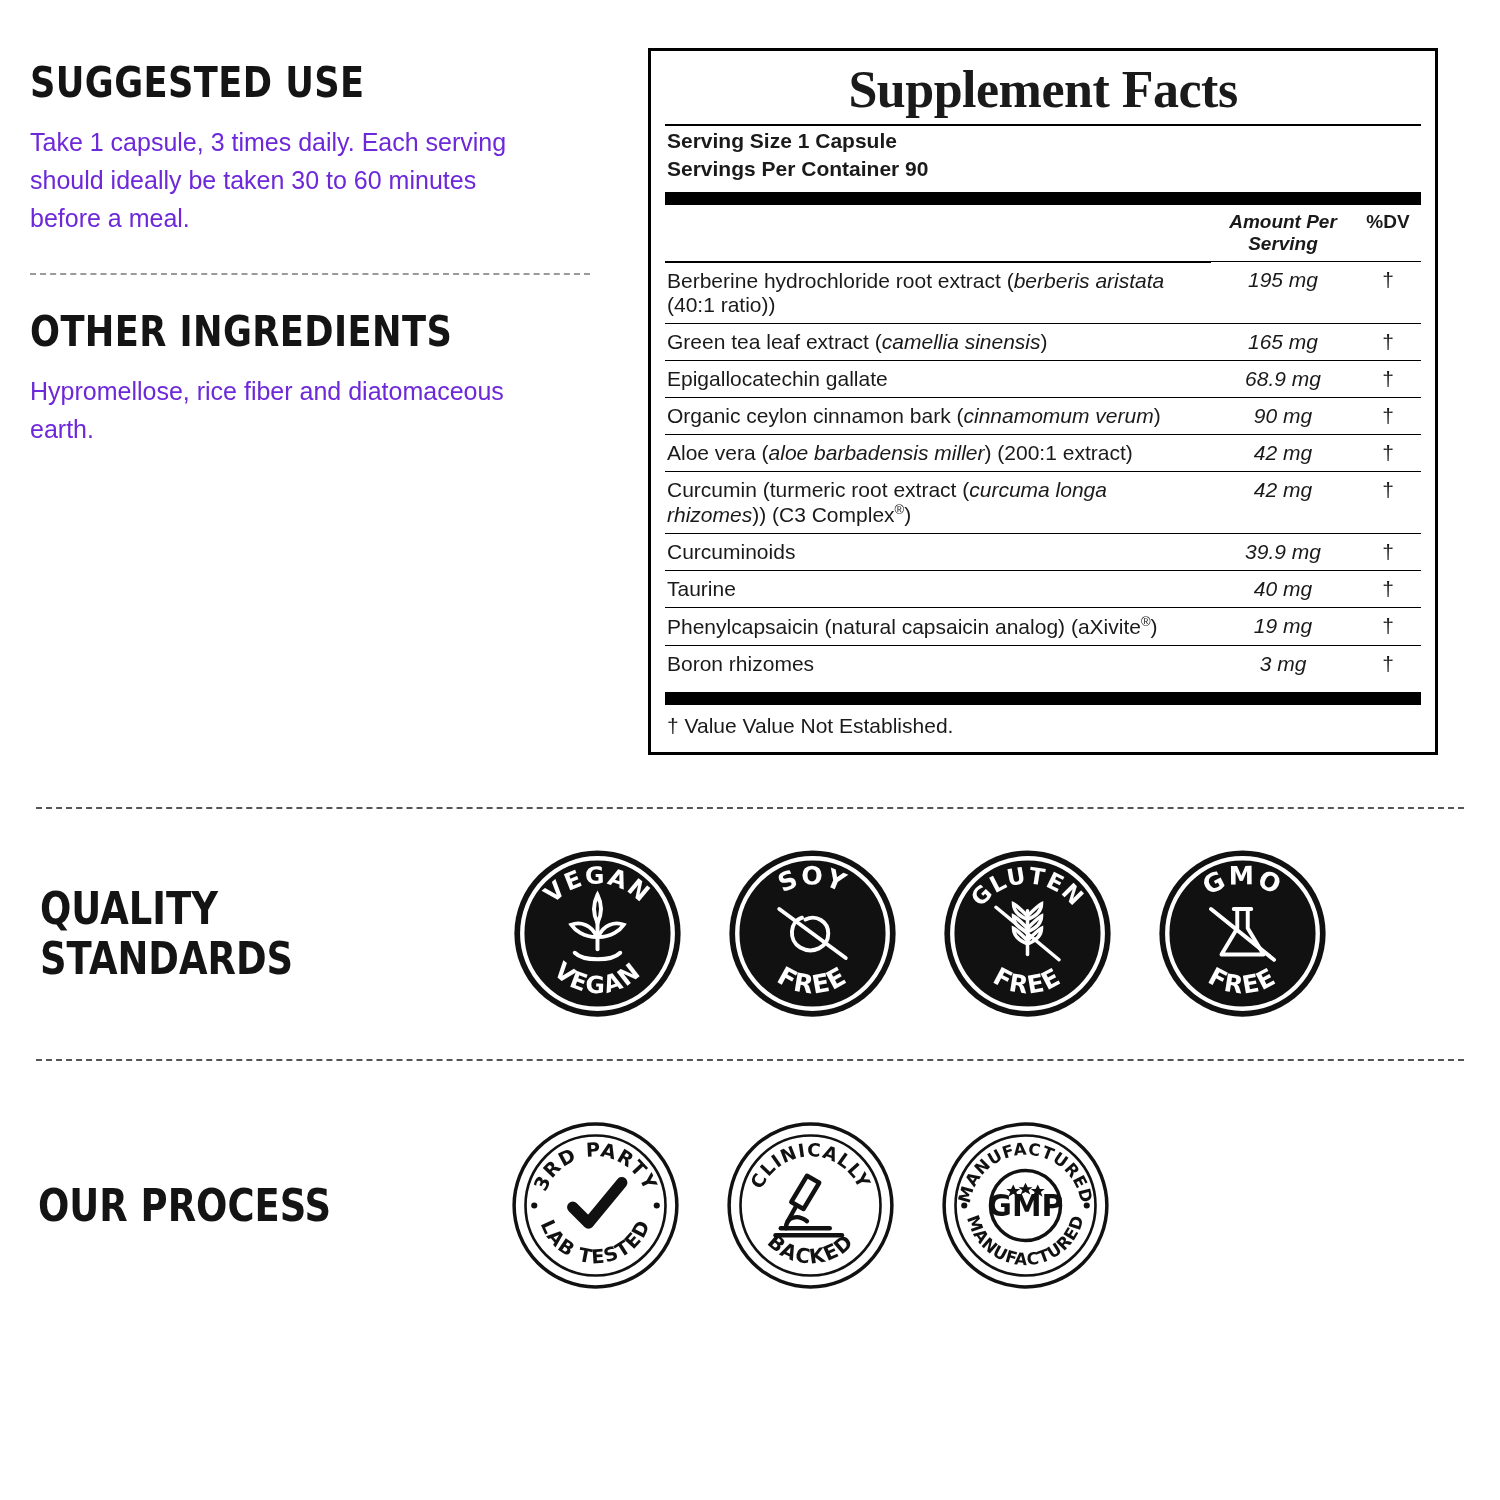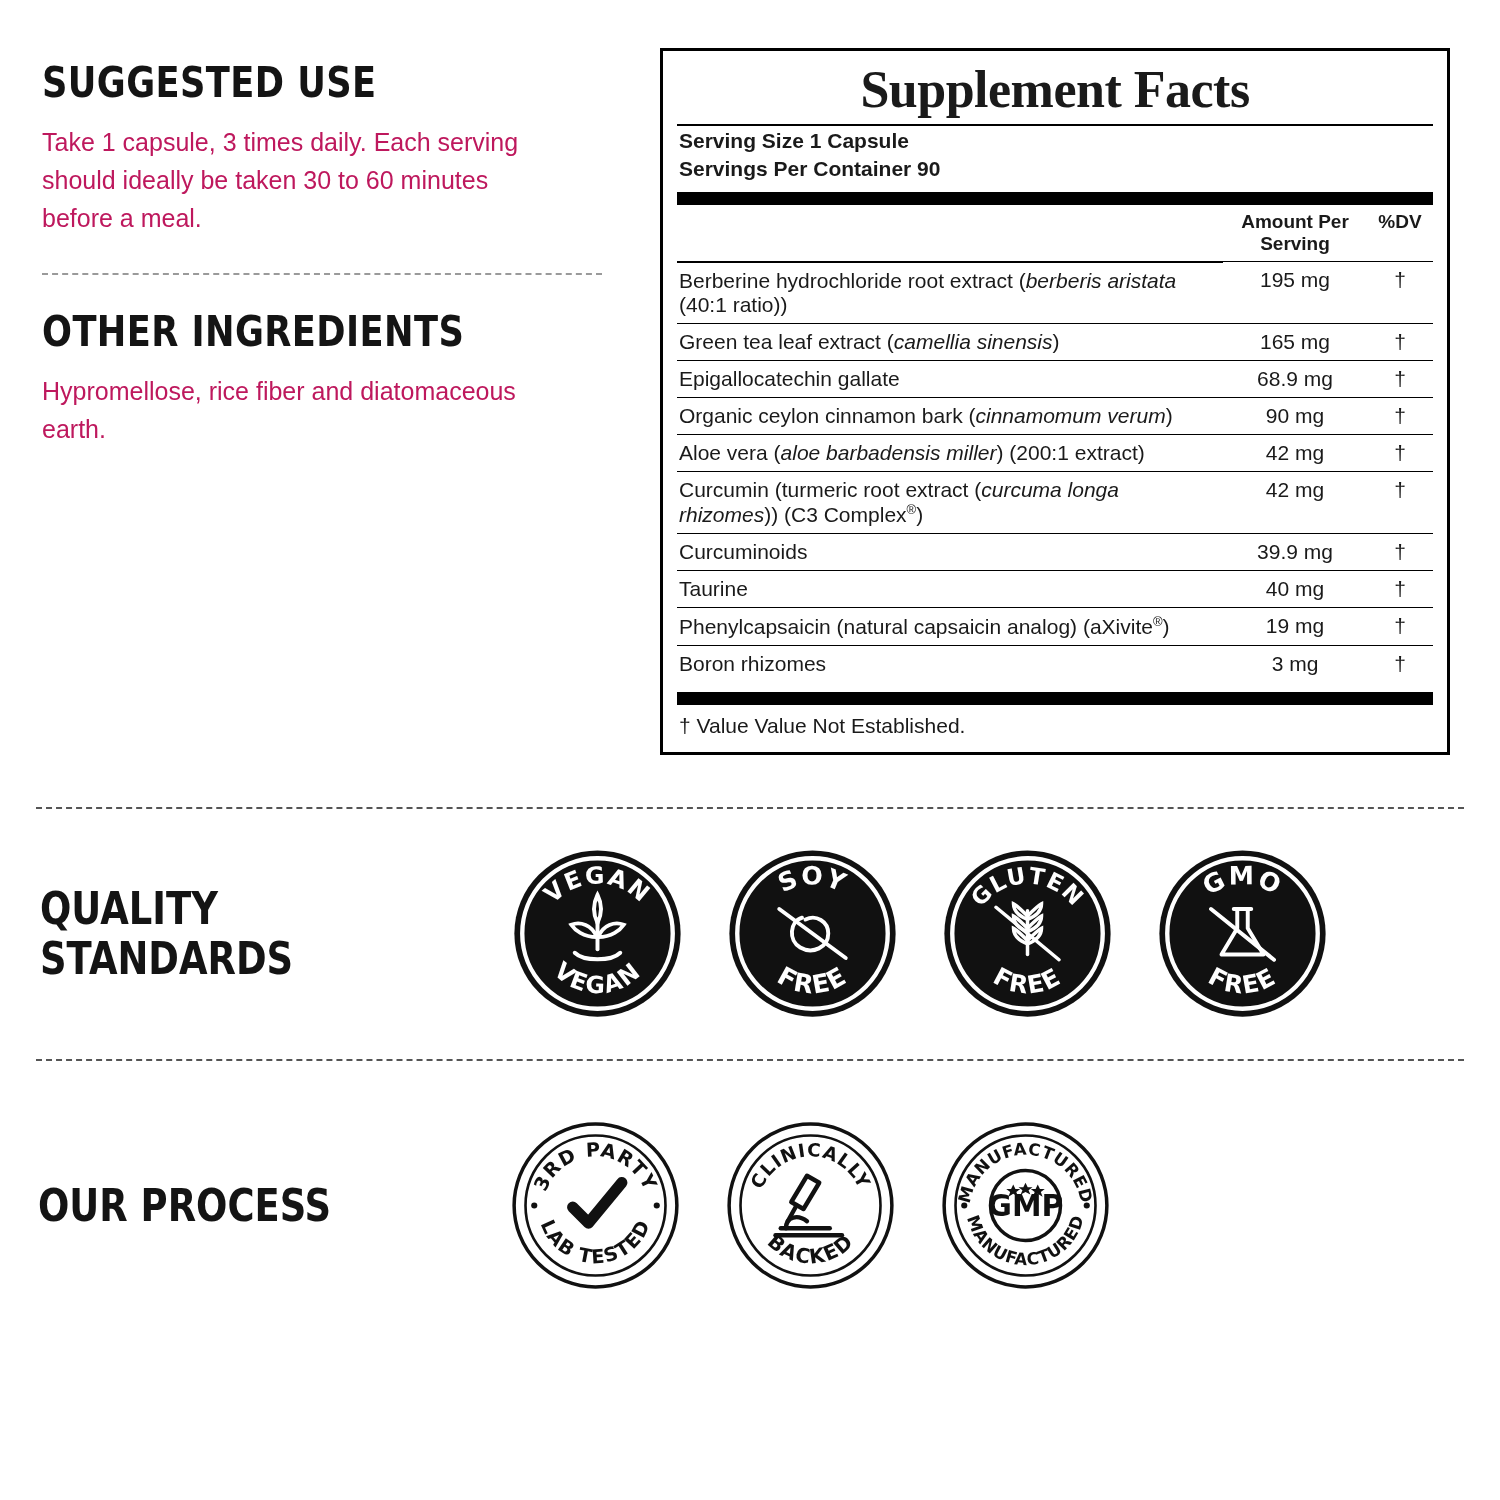--- a/index.html
+++ b/index.html
@@ -19,21 +19,21 @@
   .page {
     width: 1500px;
     height: 1500px;
     position: relative;
     box-sizing: border-box;
   }
 
   
   .top {
     display: flex;
-    padding: 48px 40px 0 40px;
+    padding: 48px 40px 0 28px;
     box-sizing: border-box;
   }
 
   .left-col {
     width: 600px;
     flex: 0 0 600px;
     padding-left: 2px;
     padding-top: 12px;
     box-sizing: border-box;
   }
@@ -47,21 +47,21 @@
     text-transform: uppercase;
     transform: scaleX(0.82);
     transform-origin: left center;
     margin: 0 0 18px 0;
     color: #141414;
   }
 
   .body-text {
     font-size: 25px;
     line-height: 1.52;
-    color: #be185d;
+    color: #6d28d9;
     margin: 0;
     max-width: 520px;
   }
 
   .dash-sep {
     margin: 36px 0 34px 0;
     border: 0;
     border-top: 2px dashed #9a9a9a;
     width: 560px;
   }
@@ -115,21 +115,21 @@
   }
   table.sf-table td {
     padding: 6px 2px 6px 2px;
     vertical-align: top;
     border-bottom: 1.5px solid #000;
   }
   table.sf-table tr:last-child td {
     border-bottom: none;
   }
   .col-name { text-align: left; }
-  .col-amt  { text-align: center; width: 140px; white-space: nowrap; }
+  .col-amt  { text-align: center; width: 140px; white-space: nowrap; font-style: italic; }
   .col-dv   { text-align: center; width: 62px; }
 
   .hdr-row td {
     border-bottom: 2px solid #000;
     font-weight: bold;
     font-size: 19px;
     text-align: center;
     padding-top: 4px;
     padding-bottom: 4px;
   }

